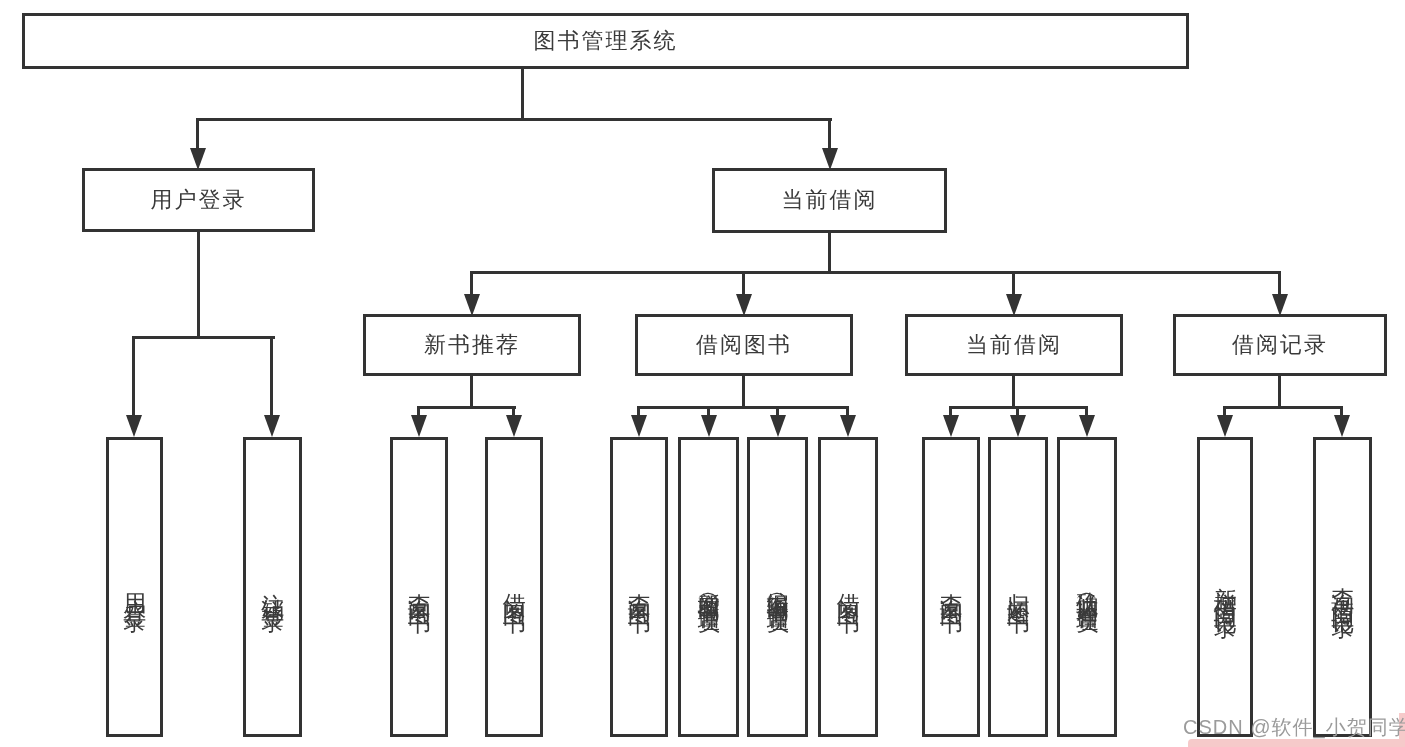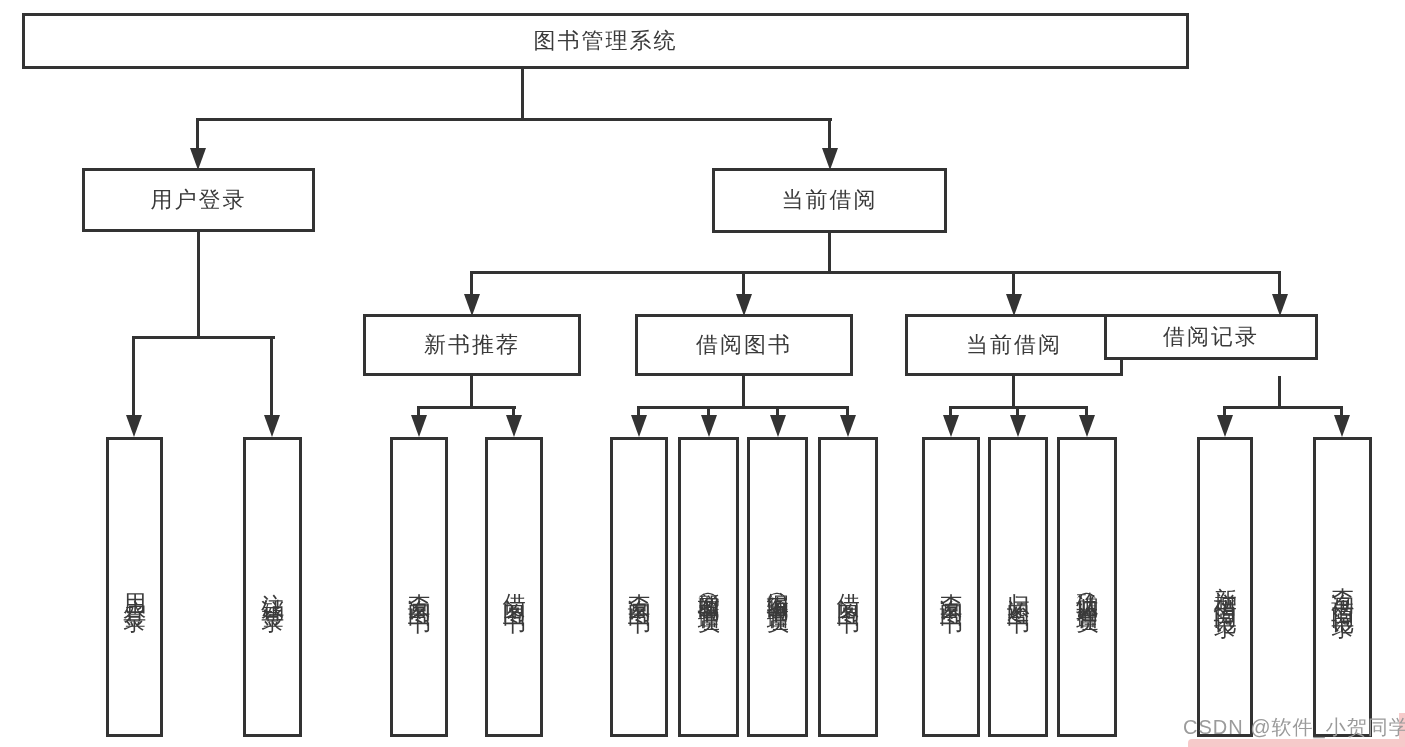--- a/index.html
+++ b/index.html
@@ -110,21 +110,21 @@
   <div class="node" style="left:82px;top:168px;width:233px;height:64px;">用户登录</div>
 
   <div class="node" style="left:712px;top:168px;width:235px;height:65px;">当前借阅</div>
 
   <div class="node" style="left:363px;top:314px;width:218px;height:62px;">新书推荐</div>
 
   <div class="node" style="left:635px;top:314px;width:218px;height:62px;">借阅图书</div>
 
   <div class="node" style="left:905px;top:314px;width:218px;height:62px;">当前借阅</div>
 
-  <div class="node" style="left:1104px;top:314px;width:214px;height:46px;">借阅记录</div>
+  <div class="node" style="left:1173px;top:314px;width:214px;height:62px;">借阅记录</div>
 
   <div class="node vnode" style="left:106px;width:57px;">用户登录</div>
   <div class="node vnode" style="left:243px;width:59px;">注销登录</div>
 
   <div class="node vnode" style="left:390px;width:58px;">查询图书</div>
   <div class="node vnode" style="left:485px;width:58px;">借阅图书</div>
 
   <div class="node vnode" style="left:610px;width:58px;">查询图书</div>
   <div class="node vnode tight" style="left:678px;width:61px;">新增图书（管理员）</div>
   <div class="node vnode tight" style="left:747px;width:61px;">编辑图书（管理员）</div>

